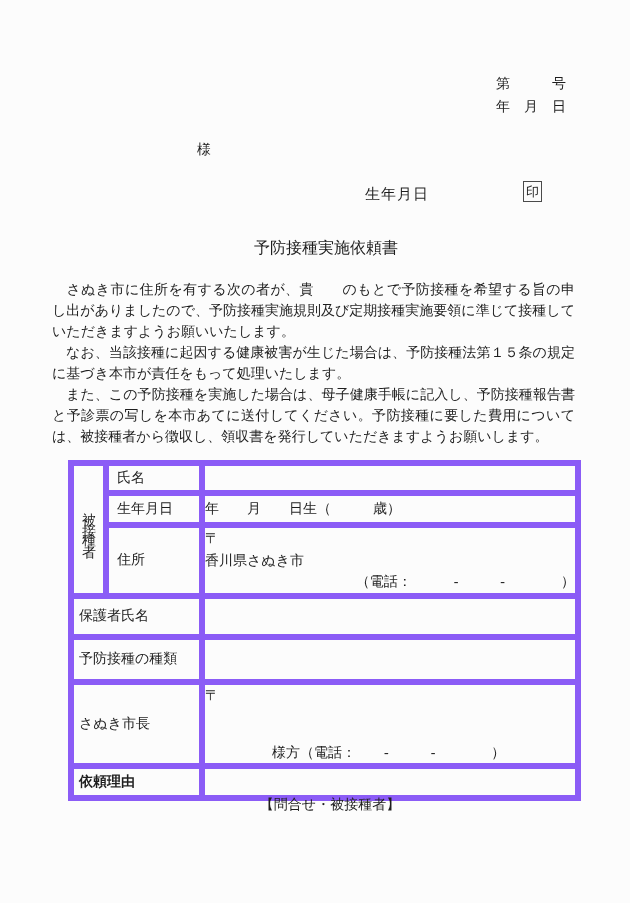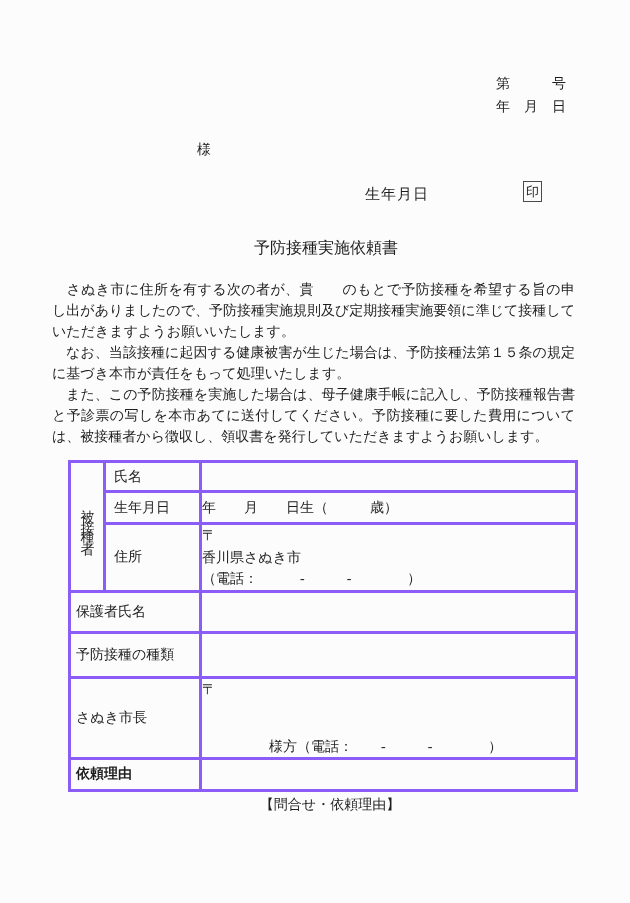--- a/index.html
+++ b/index.html
@@ -74,21 +74,21 @@
   .body-text p { margin: 0; }
   .form-table {
     position: absolute;
     left: 68px;
     top: 460px;
     width: 507px;
     border-collapse: collapse;
     table-layout: fixed;
   }
   .form-table td {
-    border: 3px solid #8b5cf6;
+    border: 6px solid #8b5cf6;
     padding: 0;
     vertical-align: middle;
     font-size: 14px;
     overflow: hidden;
   }
   .form-table .lbl { padding-left: 8px; }
   .form-table .lbl-merged { padding-left: 5px; }
   .r1 { height: 30px; }
   .r2 { height: 32px; }
   .r3 { height: 66px; }
@@ -103,21 +103,21 @@
     text-orientation: upright;
     letter-spacing: 11px;
     margin-bottom: 8px;
   }
   .cell-birth { padding-left: 117px; }
   .cell-address {
     vertical-align: top;
     padding: 1px 10px 0 6px;
     line-height: 21.5px;
   }
-  .cell-address .phone-line { }
+  .cell-address .phone-line { text-align: right; }
   .cell-stay {
     vertical-align: top;
     padding: 3px 10px 0 6px;
     line-height: 21px;
   }
   .cell-stay .stay-phone-line { margin-top: 36px; padding-left: 67px; }
   .footer-heading {
     position: absolute;
     left: 30px;
     right: 0;
@@ -195,15 +195,15 @@
           <div class="stay-phone-line">様方（電話：　　-　　　-　　　　）</div>
         </td>
       </tr>
       <tr class="r7">
         <td class="lbl-merged" colspan="2">依頼理由</td>
         <td></td>
       </tr>
     </tbody>
   </table>
 
-  <div class="footer-heading">【問合せ・依頼理由】</div>
+  <div class="footer-heading">【問合せ・被接種者】</div>
 
 </div>
 
 </body></html>

